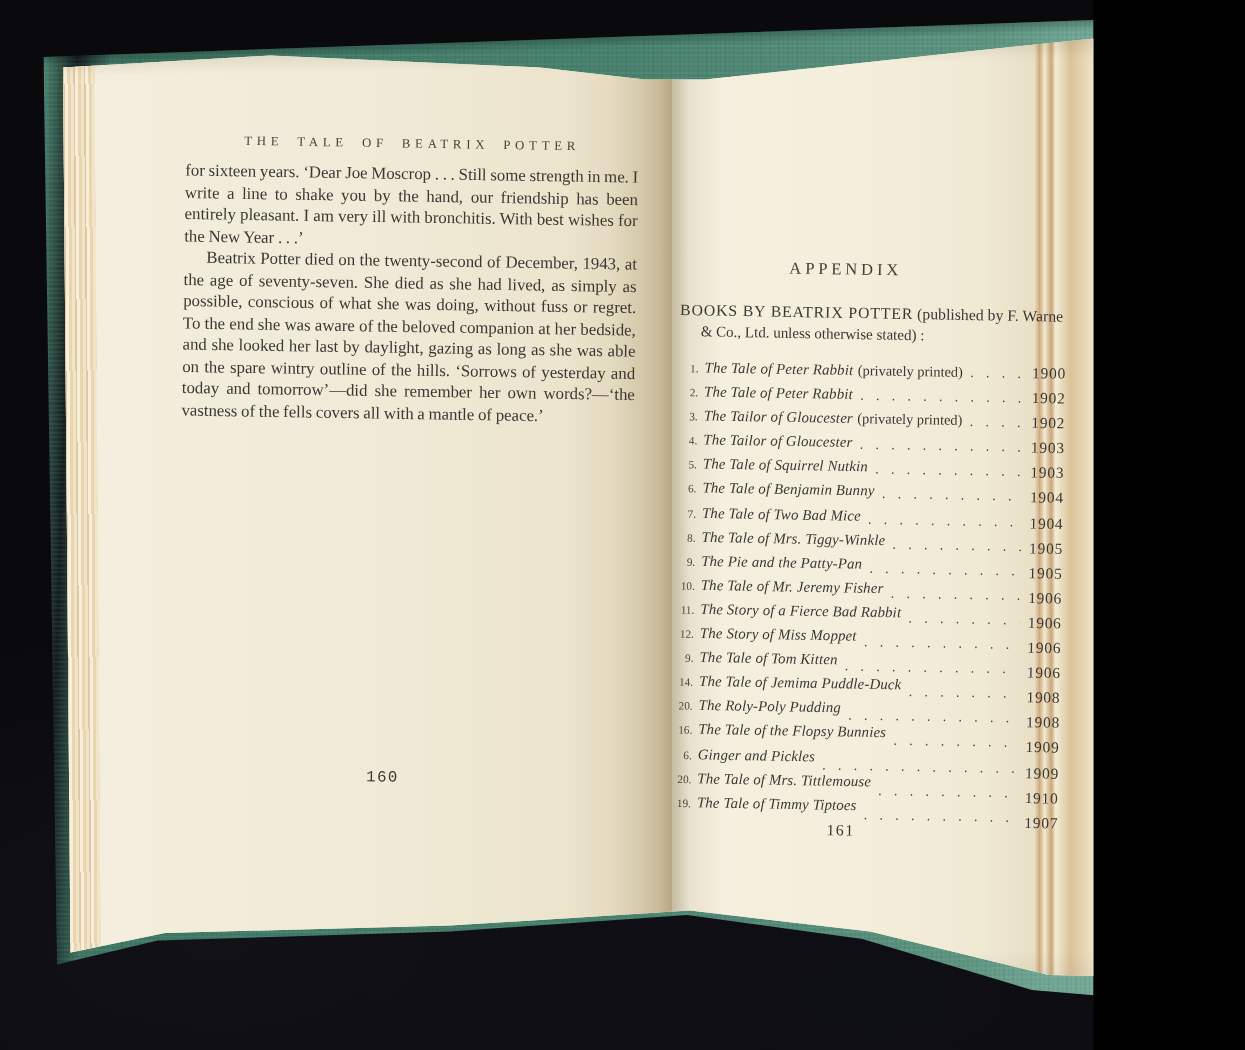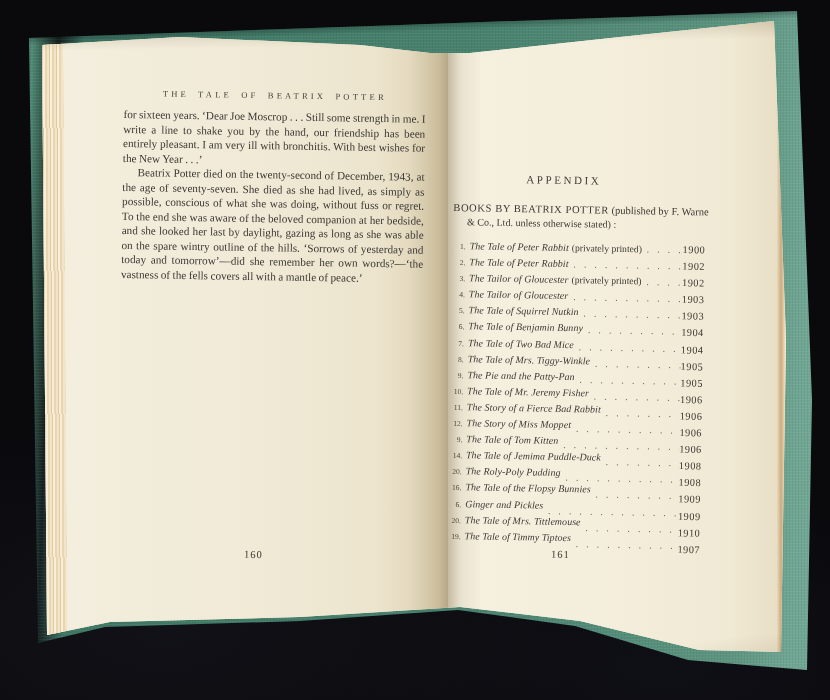--- a/index.html
+++ b/index.html
@@ -1,22 +1,23 @@
 <!DOCTYPE html>
 <html><head>
 <meta charset="utf-8">
 <style>
   html,body{margin:0;padding:0;background:#000;}
   .scene{
-    position:relative;width:830px;height:700px;overflow:hidden;
+    position:relative;width:696px;height:700px;overflow:hidden;
     background:
       radial-gradient(ellipse 600px 300px at 20% 90%, rgba(24,24,34,.5), transparent 70%),
       radial-gradient(ellipse 500px 250px at 80% 95%, rgba(18,18,28,.6), transparent 70%),
       #0a0a0d;
     font-family:"Liberation Serif","DejaVu Serif",serif;
+    padding-left:33px;
   }
   
   .cover{
     position:absolute;inset:0;
     clip-path:polygon(29px 38px,400px 25px,797px 11px,812px 400px,807px 670px,
       688px 660px,575px 626px,458px 610px,300px 621px,105px 627px,38px 643px);
     background:linear-gradient(92deg,#3c7260 0%,#4f8a75 4%,#35685734 7%,#3f7765 10%,
       #47816d 55%,#5c9480 88%,#6fa592 95%,#74a996 100%);
   }
   .cover:before{ 
@@ -54,38 +55,38 @@
     background:radial-gradient(ellipse 240px 90px at 85% 100%,rgba(90,70,35,.25),transparent 75%);}
   
   .left-text{position:absolute;left:124px;top:84px;width:302px;transform:rotate(.9deg);
     transform-origin:top left;color:#3b3833;}
   .running-header{text-align:center;font-size:8.5px;letter-spacing:3.2px;word-spacing:4px;
     color:#44413b;padding-top:4px;margin-bottom:9px;white-space:nowrap;}
   .left-text p{margin:0;font-size:11.2px;line-height:14.5px;text-align:justify;
     word-spacing:-.3px;}
   .left-text p.indent{text-indent:15px;}
   .page-num{position:absolute;font-size:10.5px;color:#3b3833;letter-spacing:1px;}
-  .page-num.left{left:244px;top:549px;transform:rotate(.9deg);}
+  .page-num.left{left:244px;top:513px;transform:rotate(.9deg);font-family:Liberation Mono, monospace;}
   
   .right-text{position:absolute;left:454px;top:172px;width:258px;transform:rotate(1deg);
     transform-origin:top left;color:#3b3833;}
   .appendix-title{text-align:center;font-size:11px;letter-spacing:2.6px;margin-right:38px;
     color:#403d37;}
   .books-heading{margin-top:16px;font-size:10.5px;line-height:15px;white-space:nowrap;}
   .books-heading .caps{font-size:10.5px;letter-spacing:.6px;}
   .books-heading2{font-size:10px;line-height:14px;padding-left:14px;white-space:nowrap;}
   .book-list{margin-top:11px;}
   .row{display:flex;align-items:baseline;height:16.1px;white-space:nowrap;}
   .num{font-size:7.5px;color:#4a463e;width:13px;flex:none;text-align:right;margin-right:4px;}
   .title{font-style:italic;font-size:9.9px;letter-spacing:.1px;}
   .note{font-size:9.6px;margin-left:3px;}
   .leader{flex:1;overflow:hidden;font-size:9px;color:#4a463e;padding:0 5px;
     transform:translateY(calc(var(--sag,0px)*.6));}
   .leader:after{content:".  .  .  .  .  .  .  .  .  .  .  .  .  .  .  .";word-spacing:6px;}
-  .year{font-size:10.3px;flex:none;width:28px;letter-spacing:.5px;
+  .year{font-size:10.3px;flex:none;width:28px;text-align:right;letter-spacing:.5px;
     transform:translateY(var(--sag,0px));}
   .page-num.right{position:static;text-align:center;margin-right:32px;margin-top:1px;
     transform:none;}
 </style>
 </head>
 <body>
 
 <div class="scene">
   <div class="cover"></div>
   <div class="pages">

